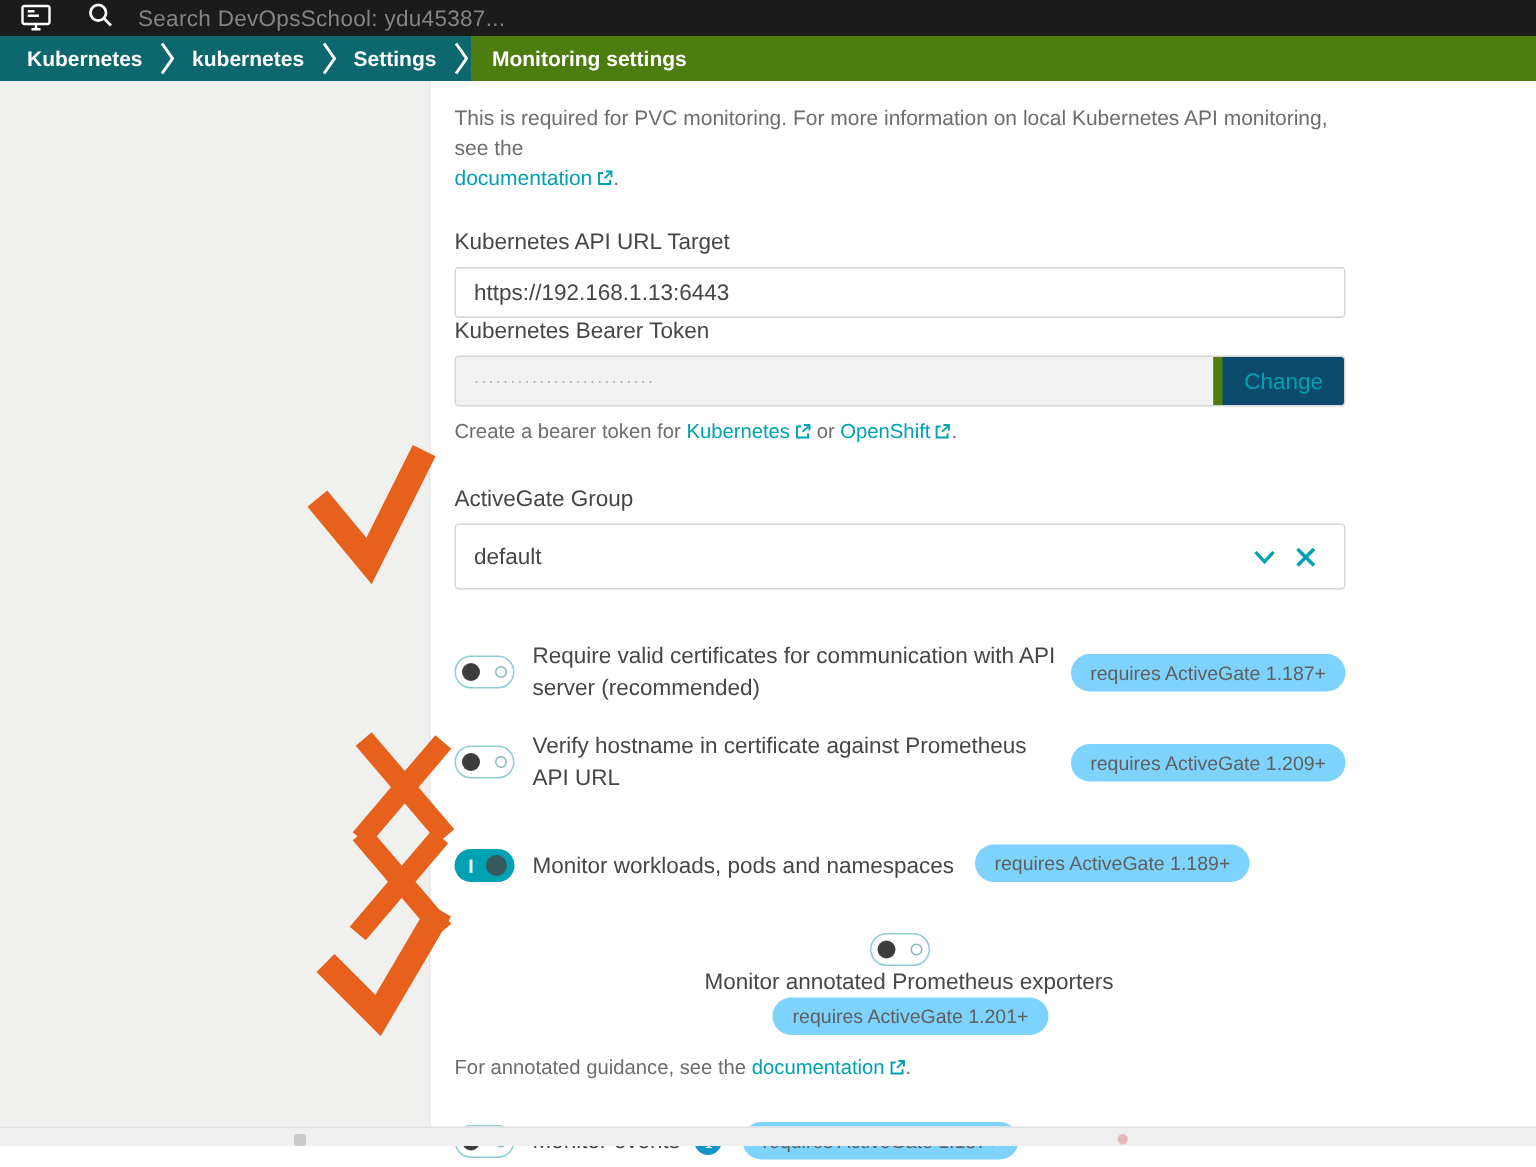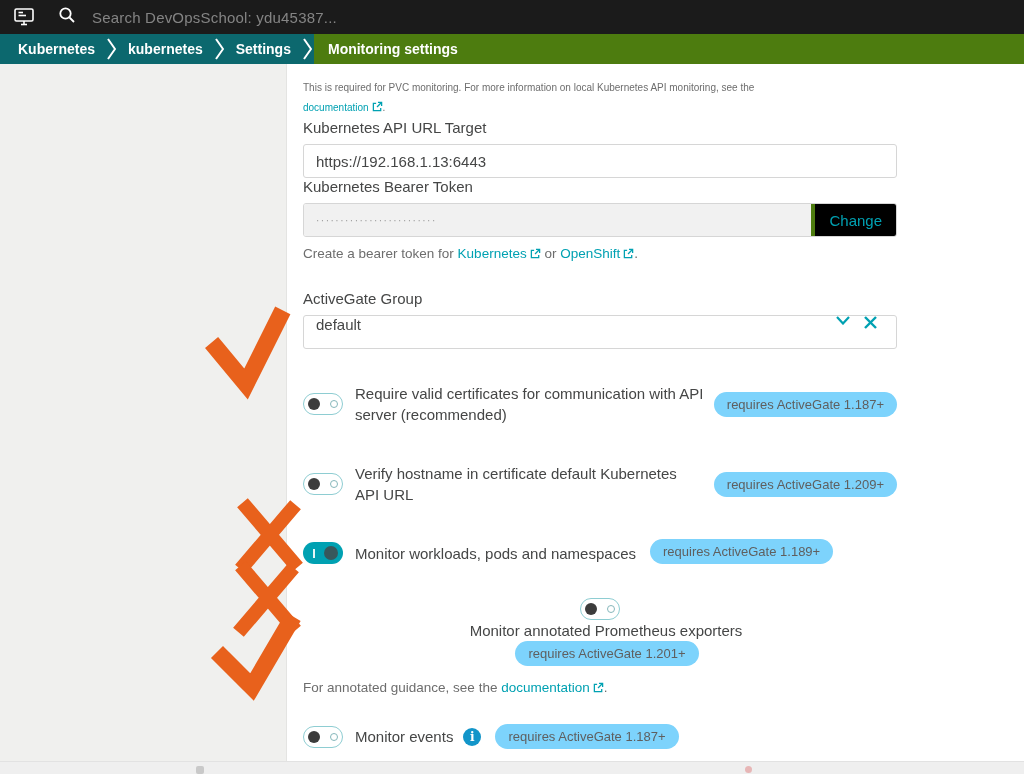--- a/index.html
+++ b/index.html
@@ -1,49 +1,49 @@
 <!DOCTYPE html>
 <html><head>
 <meta charset="utf-8">
 <style>
   * { margin:0; padding:0; box-sizing:border-box; }
   html,body { width:1024px; height:778px; overflow:hidden; font-family:"Liberation Sans", sans-serif; background:#fff; }
 
   
-  .topbar { height:34px; background:#1b1b1b; display:flex; align-items:center; padding:0 12px; gap:22px; }
+  .topbar { height:24px; background:#1b1b1b; display:flex; align-items:center; padding:0 12px; gap:22px; }
   .topbar .appicon { width:24px; height:20px; display:flex; align-items:center; justify-content:center; cursor:pointer; }
   .searchwrap { display:flex; align-items:center; gap:16px; flex:1; cursor:text; }
   .search-placeholder { color:#848484; font-size:15px; letter-spacing:.2px; }
 
   
   .breadcrumb { height:30px; display:flex; align-items:stretch; background:#00a1b2; }
   .crumbs-dark { display:flex; align-items:center; background:#0c686e; padding-left:8px; }
   .crumb { color:#fff; font-size:14px; font-weight:600; padding:0 10px; display:flex; align-items:center; height:100%; cursor:pointer; white-space:nowrap; }
   .crumb-sep { display:flex; align-items:center; padding:0 2px; }
   .crumb-active { flex:1; background:#4d7c0f; color:#fff; font-size:14px; font-weight:600; display:flex; align-items:center; padding:0 14px; }
 
   
   .page { display:flex; height:697px; position:relative; }
   .sidebar { width:287px; background:#f0f0ee; border-right:1px solid #e4e4e2; }
   .main { flex:1; background:#fff; padding:14px 127px 0 16px; }
   .content { width:594px; }
 
   
-  .para { color:#6d6d6d; font-size:10px; line-height:20px; }
+  .para { color:#6d6d6d; font-size:14px; line-height:20px; margin-bottom:24px; }
   .link { color:#00a1b2; cursor:pointer; text-decoration:none; }
   .extlink { display:inline-block; vertical-align:-1px; margin-left:3px; }
   .fieldlabel { color:#454646; font-size:15px; margin-bottom:8px; }
   .help { color:#6d6d6d; font-size:13.5px; margin-top:9px; margin-bottom:28px; }
 
   
   .textinput { width:100%; height:34px; border:1px solid #d6d6d6; border-radius:3px; padding:0 12px; font-size:15px; color:#454646; font-family:"Liberation Sans",sans-serif; background:#fff; }
   .tokenrow { display:flex; border:1px solid #d6d6d6; border-radius:3px; height:34px; overflow:hidden; }
   .tokenmask { flex:1; background:#f1f1f1; display:flex; align-items:center; padding:0 12px; color:#9a9a9a; font-size:10px; letter-spacing:1.5px; }
-  .changebtn { background:#000000; display:flex; align-items:center; padding:0 14px; color:#00a1b2; font-size:15px; cursor:pointer; border-left:4px solid #4d7c0f; }
-  .selectrow { display:flex; align-items:flex-start; border:1px solid #d6d6d6; border-radius:3px; height:34px; padding:0 12px; background:#fff; cursor:pointer; }
+  .changebtn { background:#0c4a6e; display:flex; align-items:center; padding:0 14px; color:#00a1b2; font-size:15px; cursor:pointer; border-left:6px solid #4d7c0f; }
+  .selectrow { display:flex; align-items:center; border:1px solid #d6d6d6; border-radius:3px; height:44px; padding:0 12px; background:#fff; cursor:pointer; }
   .selectval { flex:1; font-size:15px; color:#454646; }
   .selicon { display:flex; align-items:center; padding:0 7px; cursor:pointer; }
 
   
   .toggle-row { display:flex; align-items:center; margin-bottom:30px; }
   .tlabel { color:#454646; font-size:15px; line-height:21px; margin-left:12px; }
   .tlabel.wrap { max-width:400px; }
   .badge { background:#7dd3fc; color:#5f5f5f; font-size:13px; padding:5px 13px; border-radius:13px; white-space:nowrap; margin-left:14px; }
   .badge.right { margin-left:auto; }
   .toggle { width:40px; height:22px; border-radius:12px; flex:none; display:flex; align-items:center; cursor:pointer; }
@@ -163,36 +163,36 @@
         </span>
         <span class="selicon">
           <svg width="13" height="13" viewBox="0 0 13 13" fill="none" stroke="#00a1b2" stroke-width="2.4">
               <path d="M1 1 L12 12"></path>
               <path d="M12 1 L1 12"></path>
             </svg>
         </span>
       </div>
 
       
-      <div class="toggle-row" style="margin-bottom:38px;">
+      <div class="toggle-row" style="margin-bottom:18px;">
         <span class="toggle off">
             <span class="dot-dark"></span>
             <span class="dot-hollow"></span>
           </span>
         <span class="tlabel wrap">Require valid certificates for communication with API server (recommended)</span>
         <span class="badge right">requires ActiveGate 1.187+</span>
       </div>
 
       
       <div class="toggle-row" style="margin-bottom:34px;">
         <span class="toggle off">
             <span class="dot-dark"></span>
             <span class="dot-hollow"></span>
           </span>
-        <span class="tlabel">Verify hostname in certificate default Kubernetes API URL</span>
+        <span class="tlabel">Verify hostname in certificate against Prometheus API URL</span>
         <span class="badge">requires ActiveGate 1.209+</span>
       </div>
 
       
       <div class="toggle-row" style="margin-bottom:34px;align-items:flex-end;">
         <span class="toggle on">
             <span class="ibar"></span>
             <span class="knob"></span>
           </span>
         <span class="tlabel">Monitor workloads, pods and namespaces</span>

